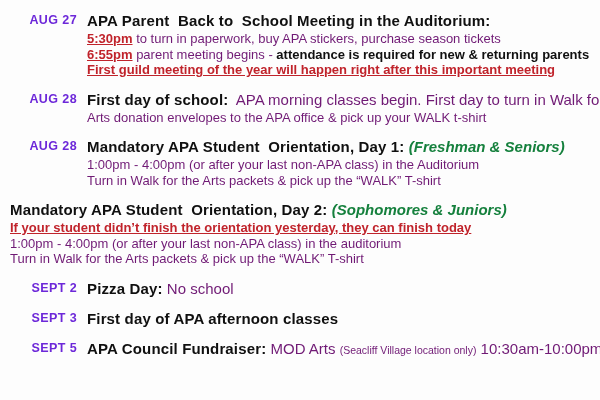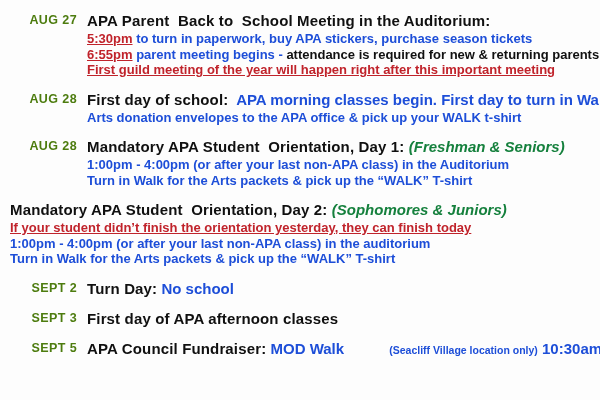--- a/index.html
+++ b/index.html
@@ -32,21 +32,21 @@
   .entry.tight { margin-bottom: 10px; }
   .entry-date {
     width: 77px;
     min-width: 77px;
     text-align: right;
     font-weight: bold;
     font-size: 12.5px;
     letter-spacing: 0.4px;
     line-height: 17px;
     padding-top: 1px;
-    color: #4d7c0f;
+    color: #6d28d9;
     white-space: nowrap;
   }
   .entry-body {
     padding-left: 10px;
     flex: 1;
   }
   .line {
     line-height: 15.5px;
     white-space: nowrap;
     font-size: 13px;
@@ -54,22 +54,22 @@
   .line.headline {
     font-size: 15px;
     line-height: 19px;
     margin-bottom: 1px;
   }
   .seg { white-space: pre; }
   .seg.bold { font-weight: bold; }
   .seg.red { color: #c0232b; text-decoration: underline; }
   .seg.head { font-weight: bold; letter-spacing: 0.15px; }
   .seg.redhead { font-weight: bold; color: #15803d; font-style: italic; }
-  .seg.small { font-size: 10.5px; margin-left: 41px; }
-  .seg.plain { font-weight: bold; color: #1d4ed8; }
+  .seg.small { font-size: 10.5px; }
+  .seg.plain { font-weight: normal; color: #701a75; }
 </style>
 </head>
 <body>
 
 <div id="schedule">
     <div class="entry">
       <div class="entry-date">AUG 27</div>
       <div class="entry-body">
         <div class="line headline"><span class="seg head">APA Parent  Back to  School Meeting in the Auditorium:</span></div>
         <div class="line"><span class="seg bold red">5:30pm</span><span class="seg plain"> to turn in paperwork, buy APA stickers, purchase season tickets</span></div>
@@ -96,28 +96,28 @@
       <div class="entry-body">
         <div class="line headline"><span class="seg head">Mandatory APA Student  Orientation, Day 2: </span><span class="seg redhead">(Sophomores &amp; Juniors)</span></div>
         <div class="line"><span class="seg bold red">If your student didn’t finish the orientation yesterday, they can finish today</span></div>
         <div class="line"><span class="seg plain">1:00pm - 4:00pm (or after your last non-APA class) in the auditorium</span></div>
         <div class="line"><span class="seg plain">Turn in Walk for the Arts packets &amp; pick up the “WALK” T-shirt</span></div>
       </div>
     </div>
     <div class="entry tight">
       <div class="entry-date">SEPT 2</div>
       <div class="entry-body">
-        <div class="line headline"><span class="seg head">Turn Day:</span><span class="seg plain"> No school</span></div>
+        <div class="line headline"><span class="seg head">Pizza Day:</span><span class="seg plain"> No school</span></div>
       </div>
     </div>
     <div class="entry tight">
       <div class="entry-date">SEPT 3</div>
       <div class="entry-body">
         <div class="line headline"><span class="seg head">First day of APA afternoon classes</span></div>
       </div>
     </div>
     <div class="entry tight">
       <div class="entry-date">SEPT 5</div>
       <div class="entry-body">
-        <div class="line headline"><span class="seg head">APA Council Fundraiser:</span><span class="seg plain"> MOD Walk </span><span class="seg plain small">(Seacliff Village location only)</span><span class="seg plain"> 10:30am-10:00pm</span></div>
+        <div class="line headline"><span class="seg head">APA Council Fundraiser:</span><span class="seg plain"> MOD Arts </span><span class="seg plain small">(Seacliff Village location only)</span><span class="seg plain"> 10:30am-10:00pm</span></div>
       </div>
     </div>
   </div>
 
 </body></html>

